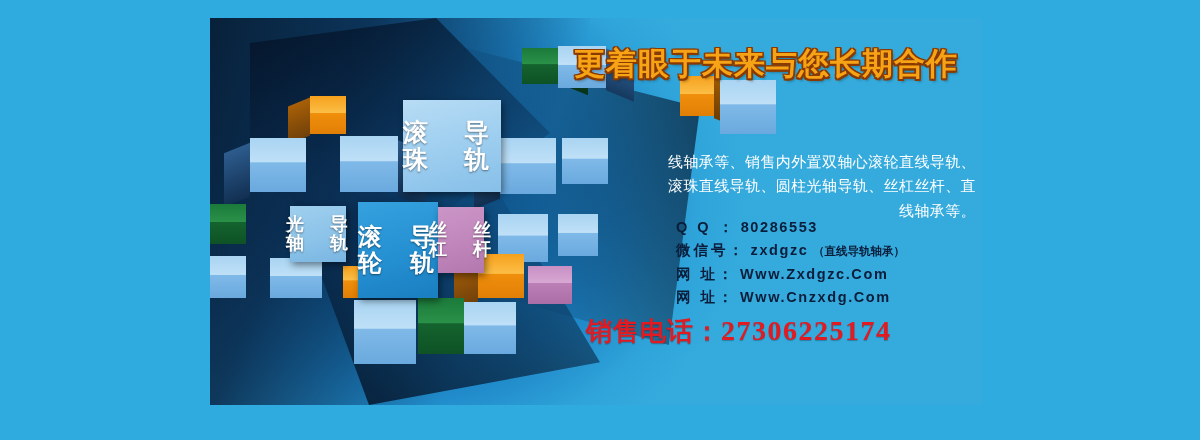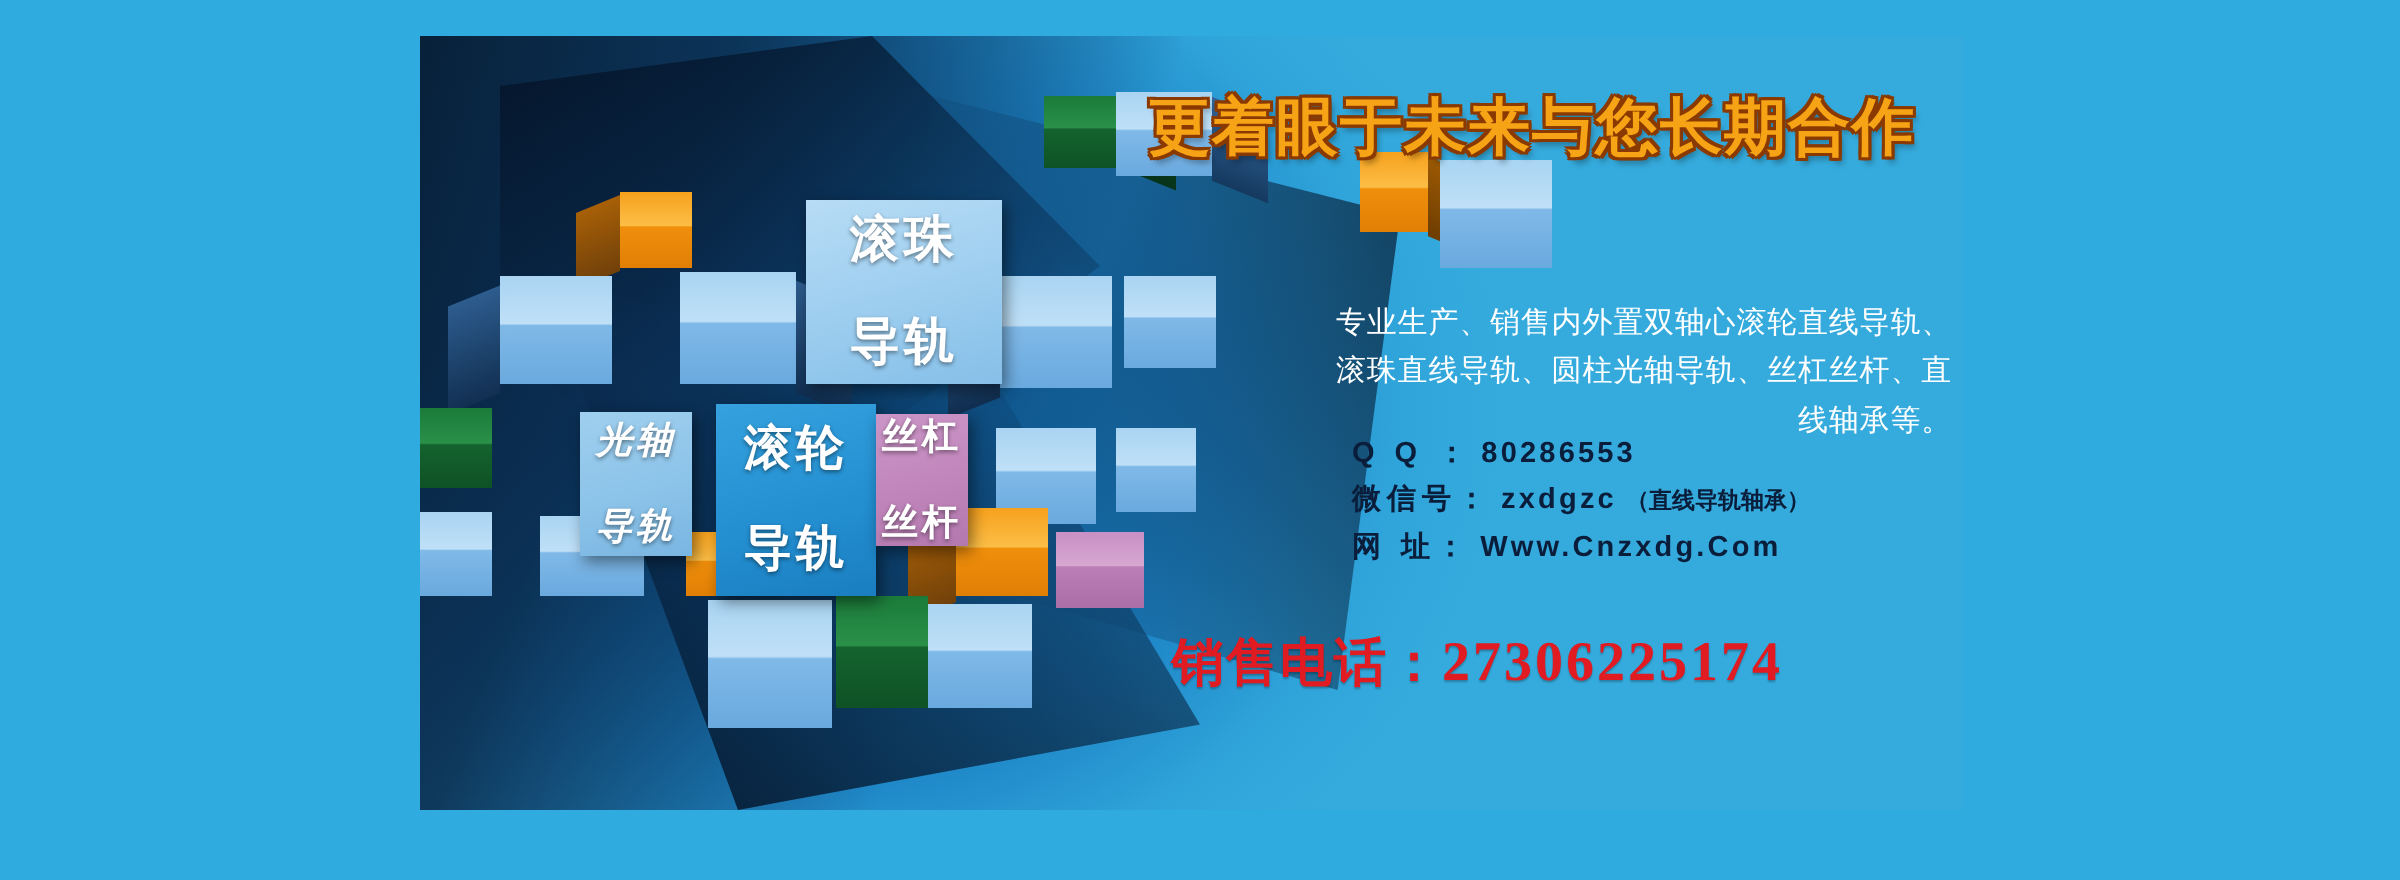--- a/index.html
+++ b/index.html
@@ -56,21 +56,21 @@
     background:
       linear-gradient(180deg,#c890c4 0%, #d7a7d2 44%, #bb7fb6 46%, #ab6ea6 100%);
   }
   .cube .side {
     position: absolute;
   }
   
   .tile {
     position: absolute;
     display: flex;
-    flex-direction: column;
+    flex-direction: row;
     align-items: center;
     justify-content: center;
     color: #fff;
     font-weight: bold;
     line-height: 1.08;
     text-shadow: 0 1px 2px rgba(0,0,0,.45);
     box-shadow: 2px 3px 7px rgba(0,0,0,.45);
     gap: 24px;
   }
   .tile span { display: block; letter-spacing: 2px; }
@@ -78,24 +78,23 @@
     left: 193px; top: 82px; width: 98px; height: 92px;
     font-size: 25px;
     background: linear-gradient(165deg,#b7dcf5 0%, #9ccdef 55%, #86bfe8 100%);
   }
   #tile-gunlun {
     left: 148px; top: 184px; width: 80px; height: 96px;
     font-size: 24px;
     background: linear-gradient(165deg,#35a1de 0%, #2490d2 55%, #1a7ec0 100%);
   }
   #tile-guangzhou {
-    left: 80px; top: 188px; width: 56px; height: 72px;
+    left: 80px; top: 188px; width: 56px; height: 56px;
     font-size: 18px;
     background: linear-gradient(165deg,#9fcfee 0%, #8cc3e9 55%, #79b6e2 100%);
-    font-style: italic;
   }
   #tile-sigang {
     left: 228px; top: 189px; width: 46px; height: 66px;
     font-size: 18px;
     background: linear-gradient(165deg,#cb95c7 0%, #c086bb 55%, #b378ae 100%);
   }
   
   #copy {
     position: absolute;
     left: 340px;
@@ -272,37 +271,41 @@
       <span>丝杆</span>
     </div>
 
     <div id="copy">
 
       <div id="headline">
         <div>更着眼于未来与您长期合作</div>
       </div>
 
       <div id="subcopy">
-        <div>专业生产、销售内外置双轴心滚轮直线导轨、</div>
+        <div>线轴承等、销售内外置双轴心滚轮直线导轨、</div>
         <div>滚珠直线导轨、圆柱光轴导轨、丝杠丝杆、直</div>
         <div>线轴承等。</div>
       </div>
 
       <div id="contact">
         <div class="row">
           <span class="lbl">Q Q ：</span>
           <span class="val">80286553</span>
         </div>
         <div class="row">
           <span class="lbl">微信号：</span>
           <span class="val">zxdgzc</span>
           <span class="note">（直线导轨轴承）</span>
         </div>
         <div class="row">
           <span class="lbl">网 址：</span>
+          <span class="val">Www.Zxdgzc.Com</span>
+        </div>
+        <div class="row">
+          <span class="lbl">网 址：</span>
           <span class="val">Www.Cnzxdg.Com</span>
         </div>
       </div>
 
       <div id="phone">
         <span>销售电话：</span><span class="num">27306225174</span>
       </div>
 
     </div>
   </div>

